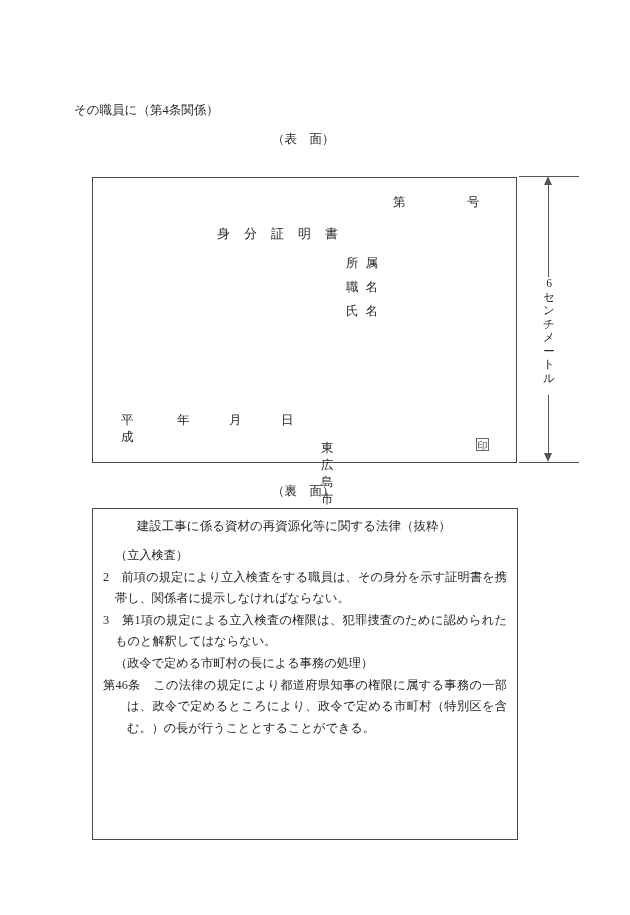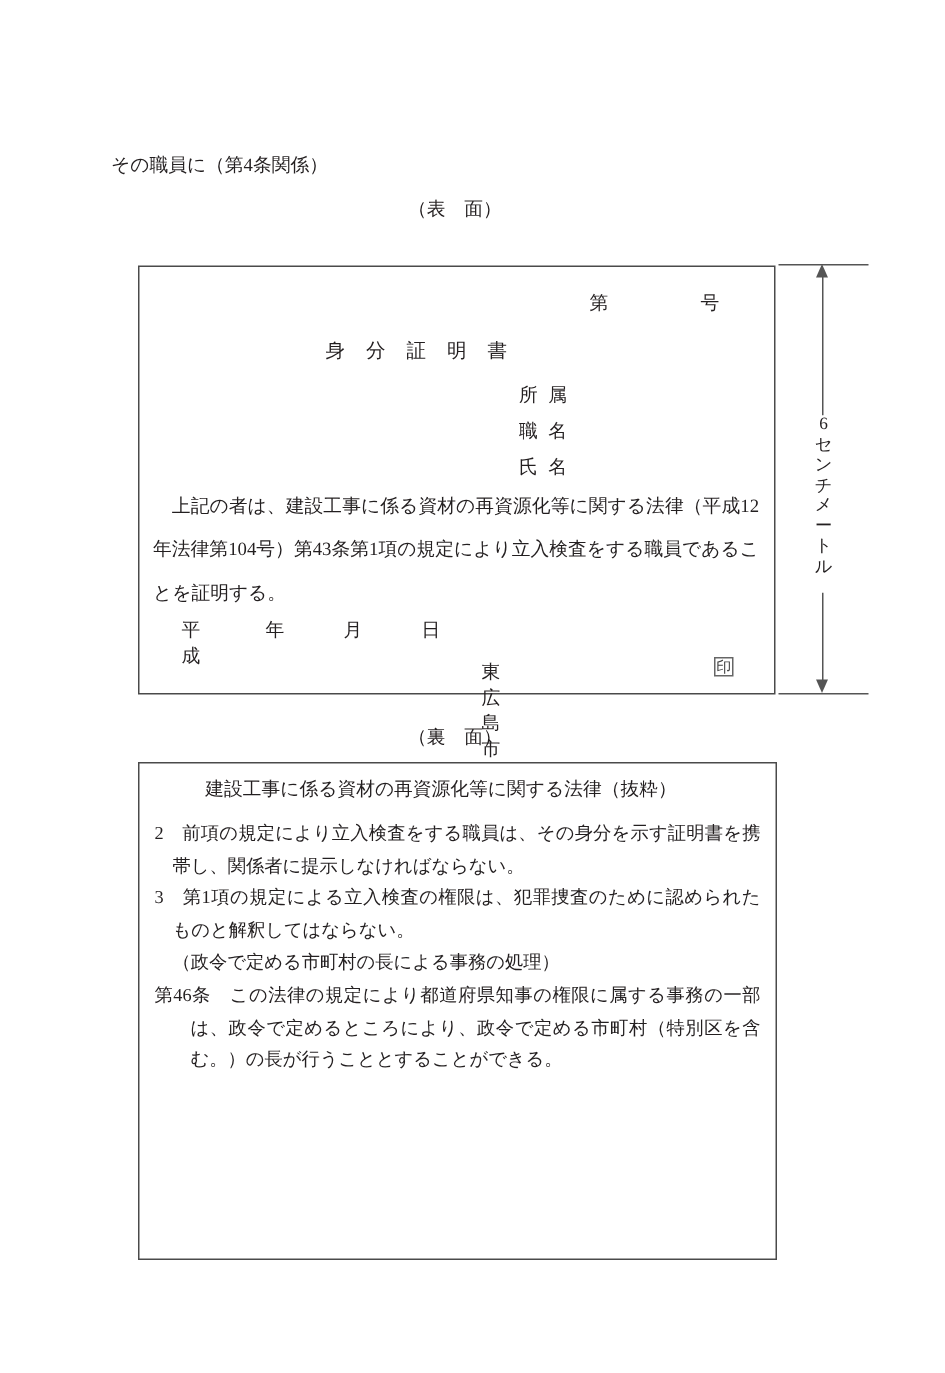--- a/index.html
+++ b/index.html
@@ -327,41 +327,41 @@
     </div>
 
     <div id="card-title">身分証明書</div>
 
     <div id="field-list">
       <div class="field-row">所属</div>
       <div class="field-row">職名</div>
       <div class="field-row">氏名</div>
     </div>
 
-    <div id="certify-body">　上記の者は、建設工事に係る資材の再資源化等に関する法律（平成12年法律第104号）第43条第1項の規定により立入検査をする職員であることを証明する。</div>
 
     <div id="date-line">
       <span class="d-era">平成</span>
       <span class="d-year">年</span>
       <span class="d-month">月</span>
       <span class="d-day">日</span>
     </div>
 
     <div id="issuer-line">
       <span id="issuer-name">東広島市長</span>
       <span id="seal-mark">印</span>
     </div>
 
   </div>
 
   <div class="t" id="back-face-label">（裏　面）</div>
 
   <div id="back-card">
     <div id="law-title">建設工事に係る資材の再資源化等に関する法律（抜粋）</div>
     <div id="law-body">
+        <div class="para heading">（立入検査）</div>
         <div class="para hang-1">2　前項の規定により立入検査をする職員は、その身分を示す証明書を携帯し、関係者に提示しなければならない。</div>
         <div class="para hang-1">3　第1項の規定による立入検査の権限は、犯罪捜査のために認められたものと解釈してはならない。</div>
         <div class="para heading">（政令で定める市町村の長による事務の処理）</div>
         <div class="para hang-2">第46条　この法律の規定により都道府県知事の権限に属する事務の一部は、政令で定めるところにより、政令で定める市町村（特別区を含む。）の長が行うこととすることができる。</div>
       </div>
   </div>
 
 </div>
 
 </body></html>

